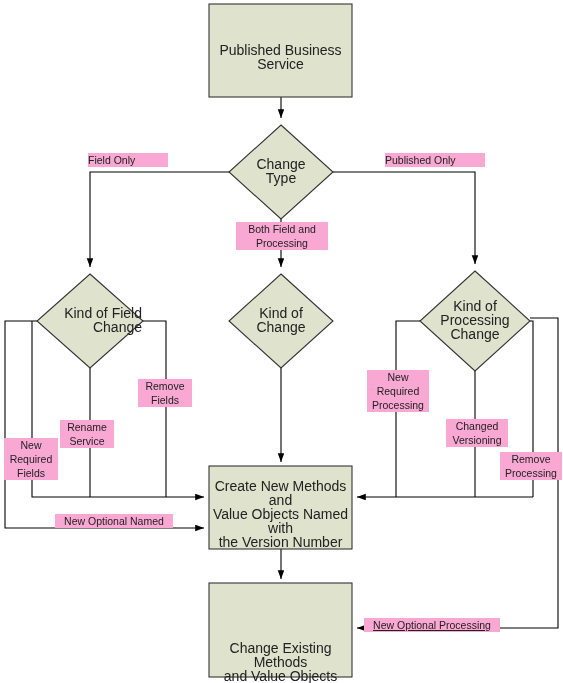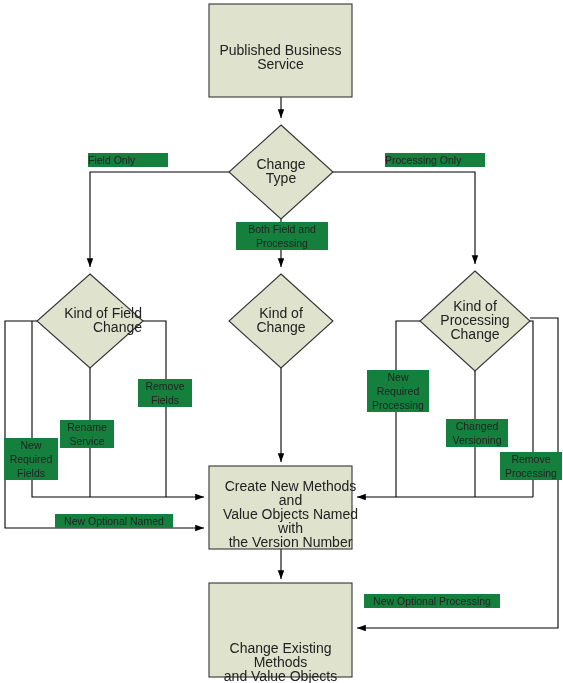--- a/index.html
+++ b/index.html
@@ -30,21 +30,21 @@
     line-height: 14px;
     pointer-events: none;
     white-space: pre-line;
   }
   .edge-label {
     position: absolute;
     text-align: center;
     font-size: 10.5px;
     color: #222222;
     line-height: 14px;
-    background: #15803d;
+    background: #f9a8d4;
     white-space: pre-line;
   }
 </style>
 </head>
 <body>
 
 <div id="canvas">
 
   <svg id="diagram-svg" width="563" height="683">
     <defs>
@@ -107,31 +107,31 @@
   <div class="node-label" style="left:38px; top:306px; width:104px;text-align:right;">Kind of Field
 Change</div>
 
   <div class="node-label" style="left:231px; top:306px; width:100px;">Kind of
 Change</div>
 
   <div class="node-label" style="left:423px; top:299px; width:104px;">Kind of
 Processing
 Change</div>
 
-  <div class="node-label" style="left:209px; top:479px; width:143px;padding-left:10px;">Create New Methods and
+  <div class="node-label" style="left:209px; top:479px; width:143px;">Create New Methods and
 Value Objects Named with
 the Version Number</div>
 
   <div class="node-label" style="left:209px; top:609px; width:143px;margin-top:32px;">Change Existing Methods
 and Value Objects without
 Versioning</div>
 
   <div class="edge-label" style="left:88px; top:153px; width:80px; text-align:left;">Field Only</div>
 
-  <div class="edge-label" style="left:385px; top:153px; width:100px; text-align:left;">Processing Only</div>
+  <div class="edge-label" style="left:385px; top:153px; width:100px; text-align:left;">Published Only</div>
 
   <div class="edge-label" style="left:236px; top:222px; width:92px;">Both Field and
 Processing</div>
 
   <div class="edge-label" style="left:4px; top:438px; width:54px;">New
 Required
 Fields</div>
 
   <div class="edge-label" style="left:60px; top:420px; width:54px;">Rename
 Service</div>
@@ -144,15 +144,15 @@
   <div class="edge-label" style="left:367px; top:370px; width:62px;">New
 Required
 Processing</div>
 
   <div class="edge-label" style="left:446px; top:419px; width:62px;">Changed
 Versioning</div>
 
   <div class="edge-label" style="left:500px; top:452px; width:62px;">Remove
 Processing</div>
 
-  <div class="edge-label" style="left:364px; top:594px; width:136px;">New Optional Processing</div>
+  <div class="edge-label" style="left:364px; top:618px; width:136px;text-decoration:underline;">New Optional Processing</div>
 
 </div>
 
 </body></html>

